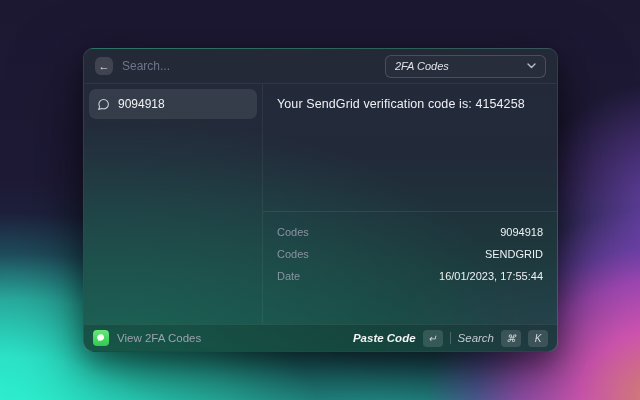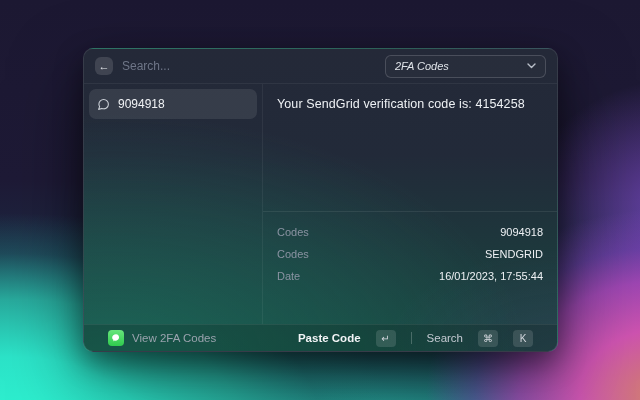--- a/index.html
+++ b/index.html
@@ -125,35 +125,35 @@
   .meta-label { color: #8a93a2; }
   .meta-value { color: #eef1f4; }
 
   
   .footer {
     flex: 0 0 27px;
     height: 27px;
     display: flex;
     align-items: center;
     gap: 8px;
-    padding: 0 24px;
+    padding: 0 9px;
     border-top: 1px solid rgba(255,255,255,0.07);
     background: rgba(5,14,12,0.18);
   }
   .app-icon {
     width: 16px; height: 16px;
     border-radius: 4px;
     background: linear-gradient(180deg, #67e67c 0%, #2fcb4e 100%);
     display: flex;
     align-items: center;
     justify-content: center;
     flex: 0 0 16px;
   }
   .footer-app-label { font-size: 11.5px; color: #9aa3ae; }
-  .footer-right { margin-left: auto; display: flex; align-items: center; gap: 15px; }
+  .footer-right { margin-left: auto; display: flex; align-items: center; gap: 7px; font-style: italic; }
   .action-label { font-size: 11.5px; font-weight: 700; color: #f2f4f6; cursor: pointer; }
   .action-label.secondary { font-weight: 400; color: #c3c9d1; }
   .key-badge {
     min-width: 20px; height: 17px;
     padding: 0 4px;
     border-radius: 4px;
     background: rgba(255,255,255,0.13);
     color: #d4d8de;
     font-size: 10px;
     display: flex;

